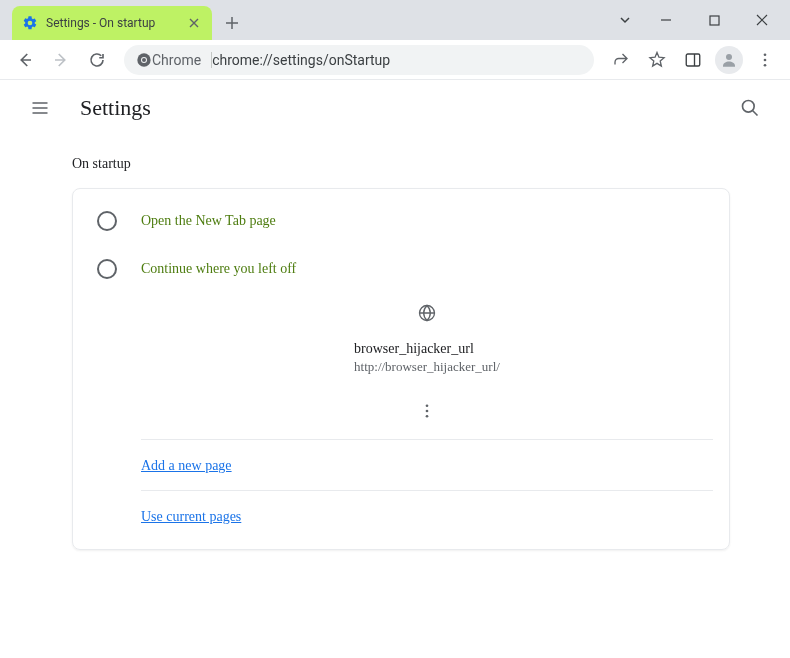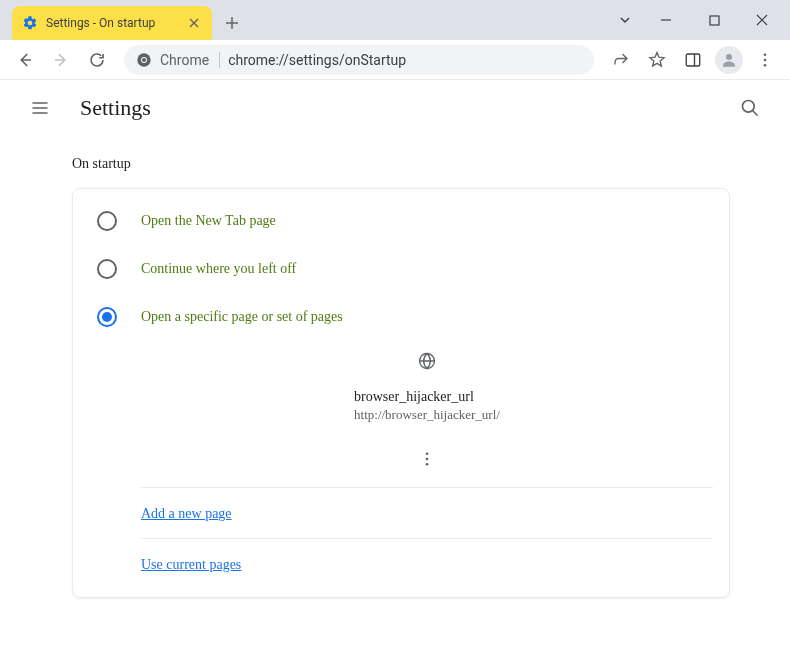--- a/index.html
+++ b/index.html
@@ -1,33 +1,33 @@
 <!DOCTYPE html>
 <html><head>
 <meta charset="utf-8">
 <style>
 * { box-sizing: border-box; margin: 0; padding: 0; }
 body { font-family: 'Segoe UI', Roboto, Arial, sans-serif; background: #fff; width: 790px; height: 658px; overflow: hidden; position: relative; }
 
 
 .titlebar { height: 40px; background: #dee1e6; display: flex; align-items: flex-end; padding: 0 8px; position: relative; }
-.tab { background: #fde047; height: 34px; border-radius: 8px 8px 0 0; display: flex; align-items: center; padding: 0 10px; min-width: 200px; gap: 8px; margin-left: 4px; }
+.tab { background: #bef264; height: 34px; border-radius: 8px 8px 0 0; display: flex; align-items: center; padding: 0 10px; min-width: 200px; gap: 8px; margin-left: 4px; }
 .tab-favicon { width: 16px; height: 16px; display: flex; align-items: center; justify-content: center; }
 .tab-title { font-size: 12px; color: #3c4043; flex: 1; }
 .tab-close { width: 16px; height: 16px; display: flex; align-items: center; justify-content: center; color: #5f6368; cursor: pointer; border-radius: 50%; }
 .newtab { width: 28px; height: 28px; display: flex; align-items: center; justify-content: center; color: #5f6368; cursor: pointer; border-radius: 50%; margin-left: 6px; margin-bottom: 3px; }
 .window-controls { position: absolute; right: 0; top: 0; height: 100%; display: flex; align-items: center; gap: 4px; padding-right: 6px; }
 .wc-btn { width: 44px; height: 30px; display: flex; align-items: center; justify-content: center; color: #3c4043; cursor: pointer; }
 .wc-chev { width: 30px; }
 
 
 .toolbar { height: 40px; background: #fff; border-bottom: 1px solid #e8eaed; display: flex; align-items: center; padding: 0 8px; gap: 2px; }
 .nav-btn { width: 34px; height: 34px; display: flex; align-items: center; justify-content: center; color: #5f6368; border-radius: 50%; cursor: pointer; }
 .nav-btn.disabled { color: #bdc1c6; }
-.omnibox { flex: 1; height: 30px; background: #f1f3f4; border-radius: 15px; display: flex; align-items: center; padding: 0 12px; gap: 8px; margin: 0 8px; }
+.omnibox { flex: 1; height: 30px; background: #f1f3f4; border-radius: 15px; display: flex; align-items: center; padding: 0 12px; margin: 0 8px; }
 .omni-label { font-size: 14px; color: #5f6368; border-right: 1px solid #c4c7c5; padding-right: 10px; }
 .omni-url { font-size: 14px; color: #3c4043; }
 .toolbar-right { display: flex; align-items: center; gap: 2px; }
 .tb-icon { width: 34px; height: 34px; display: flex; align-items: center; justify-content: center; color: #5f6368; border-radius: 50%; cursor: pointer; }
 .profile { width: 28px; height: 28px; background: #e8eaed; border-radius: 50%; display: flex; align-items: center; justify-content: center; }
 
 
 .page { background: #fff; height: calc(658px - 80px); position: relative; font-family: Liberation Serif, serif; }
 .page-header { height: 56px; display: flex; align-items: center; padding: 0 20px; gap: 20px; }
 .menu-btn { width: 40px; height: 40px; display: flex; align-items: center; justify-content: center; color: #5f6368; cursor: pointer; border-radius: 50%; }
@@ -186,24 +186,20 @@
     <div class="section-title">On startup</div>
 
     <div class="card">
       <div class="radio-row">
         <div class="radio"></div>
         <div class="radio-label">Open the New Tab page</div>
       </div>
       <div class="radio-row">
         <div class="radio"></div>
         <div class="radio-label">Continue where you left off</div>
-      </div>
-      <div class="radio-row">
-        <div class="radio checked"></div>
-        <div class="radio-label">Open a specific page or set of pages</div>
       </div>
 
       <div class="nested">
         <div class="page-entry">
           <div class="globe">
             <svg width="20" height="20" viewBox="0 0 24 24" fill="none" stroke="#5f6368" stroke-width="1.6">
                 <circle cx="12" cy="12" r="9"></circle>
                 <path d="M3 12h18M12 3c2.5 2.5 4 5.5 4 9s-1.5 6.5-4 9c-2.5-2.5-4-5.5-4-9s1.5-6.5 4-9z"></path>
               </svg>
           </div>

